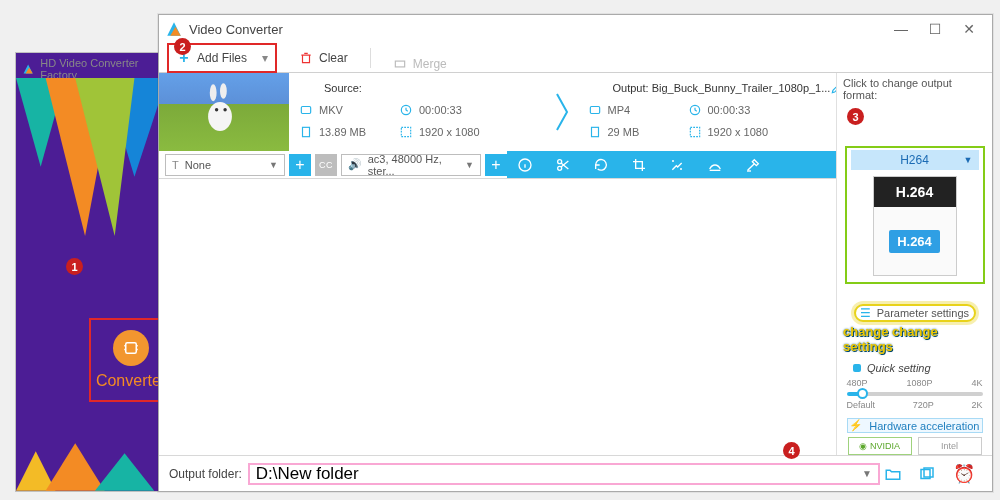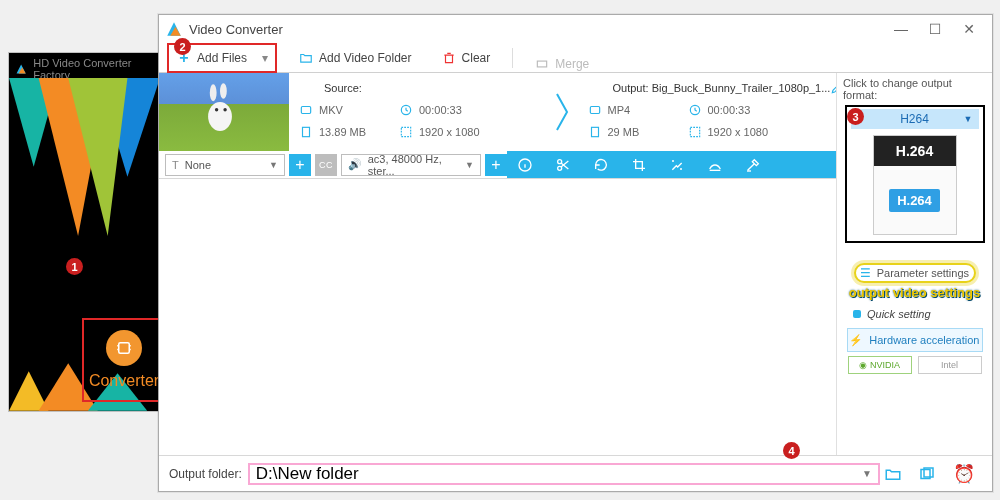--- a/index.html
+++ b/index.html
@@ -1,19 +1,19 @@
 <!DOCTYPE html>
 <html><head>
 <meta charset="utf-8">
 <style>
 * { box-sizing: border-box; margin: 0; padding: 0; font-family: "Segoe UI", Arial, sans-serif; }
 body { width: 1000px; height: 500px; background: #f0f0f0; overflow: hidden; position: relative; }
 
 
-.win-behind { position: absolute; left: 8px; top: 52px; width: 153px; height: 360px; background: #000000; border: 1px solid #c0c0c0; }
+.win-behind { position: absolute; left: 15px; top: 52px; width: 153px; height: 440px; background: #4c1d95; border: 1px solid #c0c0c0; }
 .win-behind .title { display: flex; align-items: center; gap: 6px; padding: 4px 6px; font-size: 11px; color: #888; }
 .win-behind .bgart { position: absolute; left: 0; top: 24px; width: 100%; height: 160px; overflow: hidden; }
 .win-behind .bgart svg { width: 100%; height: 100%; }
 .win-behind .bgart2 { position: absolute; left: 0; bottom: 0; width: 100%; height: 48px; }
 .win-behind .conv-box { position: absolute; left: 73px; top: 265px; width: 84px; height: 84px; border: 2px solid #e02828; display: flex; flex-direction: column; align-items: center; justify-content: center; gap: 6px; }
 .conv-icon { width: 36px; height: 36px; border-radius: 50%; background: #f2962f; display: flex; align-items: center; justify-content: center; }
 .conv-icon svg { width: 18px; height: 18px; }
 .conv-label { font-size: 16px; color: #f38b24; font-weight: 400; }
 
 .badge { position: absolute; width: 17px; height: 17px; border-radius: 50%; background: #c91f1f; color: #fff; font-size: 11px; display: flex; align-items: center; justify-content: center; font-weight: bold; z-index: 50; }
@@ -67,21 +67,21 @@
 .sel.sub { width: 120px; }
 .sel.aud { width: 140px; }
 .sel .tri { margin-left: auto; color: #777; font-size: 9px; }
 .sqbtn { width: 22px; height: 22px; background: #29b4ea; color: #fff; display: flex; align-items: center; justify-content: center; font-size: 16px; }
 .sqbtn.cc { background: #bdbdbd; font-size: 9px; letter-spacing: .5px; }
 .toolstrip { flex: 1; background: #29b4ea; display: flex; align-items: center; padding-left: 8px; gap: 18px; }
 .toolstrip .ts { width: 20px; height: 20px; display: flex; align-items: center; justify-content: center; color: #fff; }
 
 
 .side .hint { font-size: 11px; color: #555; margin-bottom: 4px; }
-.format-box { border: 2px solid #000000; padding: 2px 4px 6px; width: 140px; display: flex; flex-direction: column; align-items: center; }
+.format-box { border: 2px solid #84cc16; padding: 2px 4px 6px; width: 140px; display: flex; flex-direction: column; align-items: center; margin-top: 41px; }
 .format-head { width: 100%; height: 20px; background: #c6e6fb; color: #1b6bb4; display: flex; align-items: center; justify-content: center; font-size: 12px; position: relative; }
 .format-head .tri { position: absolute; right: 6px; color: #1b6bb4; font-size: 9px; }
 .format-card { margin-top: 6px; width: 84px; height: 100px; border: 1px solid #ccc; background: #fafafa; display: flex; flex-direction: column; overflow: hidden; }
 .fc-top { background: #222; height: 30px; display: flex; align-items: center; justify-content: center; color: #fff; font-weight: bold; font-size: 14px; }
 .fc-body { flex: 1; display: flex; align-items: center; justify-content: center; }
 .fc-chip { background: #2f9fe4; color: #fff; padding: 4px 8px; font-size: 13px; font-weight: 600; border-radius: 2px; }
 
 .param-pill { position: relative; margin-top: 20px; width: 122px; height: 20px; border-radius: 10px; border: 2px solid #e8d21a; display: flex; align-items: center; justify-content: center; gap: 6px; font-size: 11px; color: #555; background: #fff; box-shadow: 0 0 0 3px rgba(232,210,26,.35); }
 .param-pill .pico { color: #29b4ea; font-size: 12px; }
 .change-txt { margin-top: 2px; font-size: 13px; font-weight: 700; color: #f0c800; text-shadow: 0 0 2px #057, 1px 1px 0 #046; }
@@ -165,28 +165,20 @@
     <div class="tb-btn">✕</div>
   </div>
 
   <div class="toolbar">
     <div class="addfiles-box">
       <div class="tool-btn">
         <span class="ico" style="color:#29b4ea;font-size:16px;font-weight:bold;">+</span>
         <span>Add Files</span>
       </div>
       <div style="width:20px;text-align:center;color:#888;">▾</div>
-    </div>
-    <div class="tool-btn">
-      <span class="ico">
-          <svg viewBox="0 0 24 24" width="14" height="14">
-            <path d="M3 6h5l2 2h11v11H3z" fill="none" stroke="#29b4ea" stroke-width="2"></path>
-          </svg>
-        </span>
-      <span>Add Video Folder</span>
     </div>
     <div class="tool-btn">
       <span class="ico">
           <svg viewBox="0 0 24 24" width="14" height="14">
             <path d="M6 7h12v13H6zM4 7h16M9 4h6" fill="none" stroke="#e33" stroke-width="2"></path>
           </svg>
         </span>
       <span>Clear</span>
     </div>
     <div class="divider-v"></div>
@@ -379,25 +371,40 @@
           <div class="fc-top">H.264</div>
           <div class="fc-body">
               <div class="fc-chip">H.264</div>
             </div>
         </div>
       </div>
       <div class="param-pill">
         <span class="pico">☰</span>
         <span>Parameter settings</span>
       </div>
-      <div class="change-txt">output video settings</div>
+      <div class="change-txt">change change settings</div>
       <div class="quick">
           <span class="dot"></span>
           <span>Quick setting</span>
         </div>
+      <div class="scale">
+        <div class="labels">
+            <span>480P</span>
+            <span>1080P</span>
+            <span>4K</span>
+          </div>
+        <div class="track">
+            <div class="knob"></div>
+          </div>
+        <div class="labels2">
+            <span>Default</span>
+            <span>720P</span>
+            <span>2K</span>
+          </div>
+      </div>
       <div class="hwa">
         <span>⚡</span>
         <span>Hardware acceleration</span>
       </div>
       <div class="gpu">
         <div class="g nv">
             <span>◉</span>
             <span>NVIDIA</span>
           </div>
         <div class="g">

